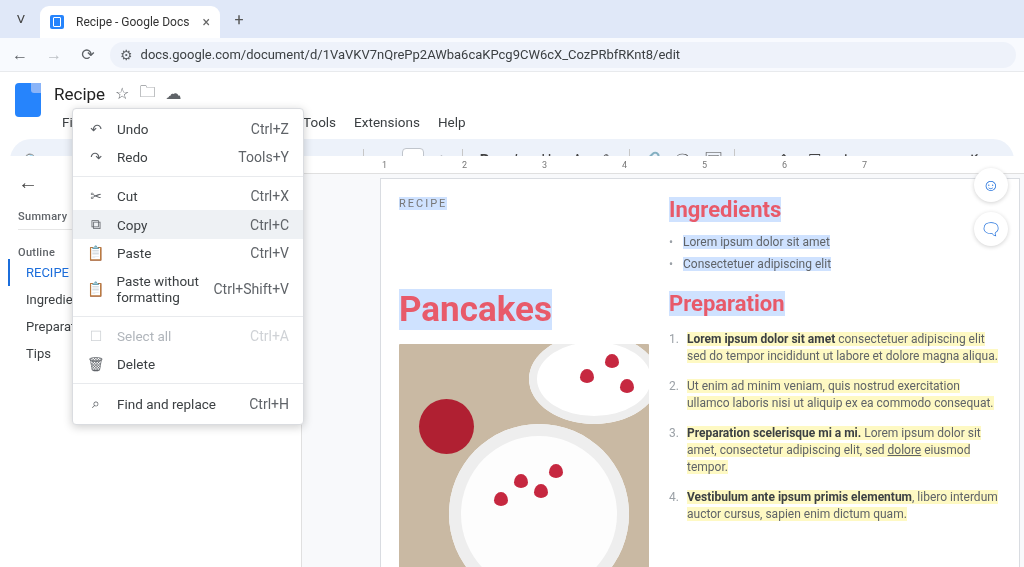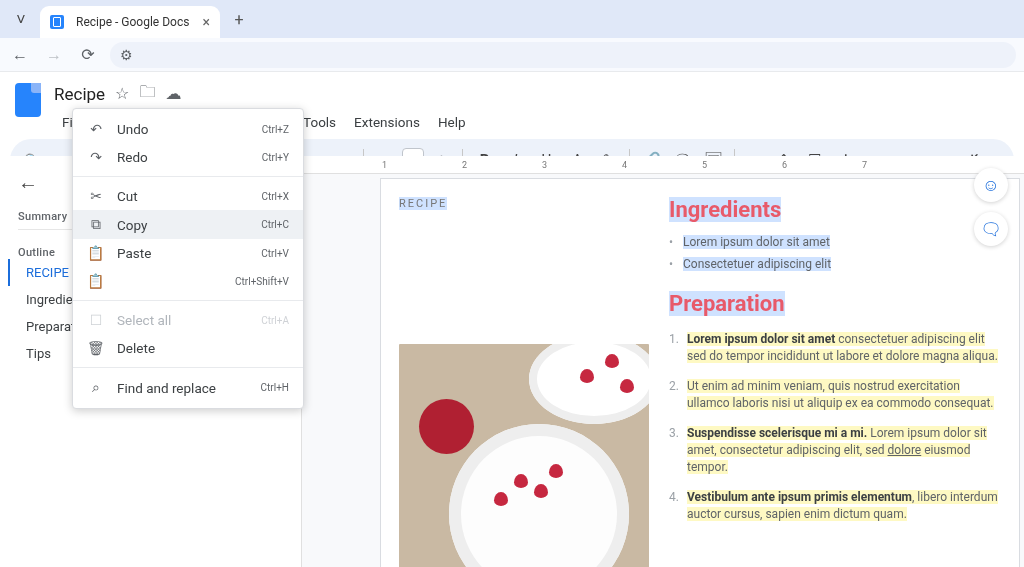--- a/index.html
+++ b/index.html
@@ -33,21 +33,21 @@
   .tb-sep { width:1px; height:22px; background:#c7c7c7; margin:0 4px; }
   .tb-search { display:flex; align-items:center; gap:6px; padding:0 6px; font-size:13px; color:#444; }
   .zoombox, .fontbox { height:24px; border:1px solid #c0c5cc; border-radius:4px; background:#fff; font-size:12px; padding:0 6px; display:flex; align-items:center; }
   
   .dropdown { position:absolute; left:72px; top:108px; width:232px; background:#fff; border:1px solid #dadce0; border-radius:4px; box-shadow:0 2px 10px rgba(0,0,0,.2); padding:6px 0; z-index:500; font-size:13.5px; }
   .dd-item { display:flex; align-items:center; gap:12px; padding:6px 14px; color:#3c4043; cursor:pointer; }
   .dd-item:hover, .dd-item.hover { background:#eef1f4; }
   .dd-item.disabled { color:#b0b5bb; }
   .dd-item .ic { width:18px; text-align:center; color:#5f6368; font-size:14px; }
   .dd-item.disabled .ic { color:#cfd2d6; }
-  .dd-item .sc { margin-left:auto; color:#5f6368; font-size:10px; }
+  .dd-item .sc { margin-left:auto; color:#5f6368; font-size:14px; }
   .dd-item.disabled .sc { color:#cfd2d6; }
   .dd-sep { height:1px; background:#e8eaed; margin:5px 0; }
   
   .mainwrap { position:absolute; left:0; right:0; top:156px; bottom:0; display:flex; }
   .sidebar { width:280px; background:#fff; padding:14px 18px; border-right:0; }
   .sidebar .back { font-size:20px; color:#444; }
   .sb-head { font-size:11px; color:#5f6368; font-weight:500; margin-top:16px; letter-spacing:0.3px; }
   .sb-line { height:1px; background:#e6e6e6; margin:6px 0 10px 0; }
   .sb-item { font-size:13px; padding:6px 0 6px 8px; color:#3c4043; cursor:pointer; }
   .sb-item.active { color:#1b6ddb; border-left:2px solid #1b6ddb; margin-left:-10px; padding-left:16px; }
@@ -95,20 +95,21 @@
   </div>
   <div class="newtab">+</div>
 </div>
 
 <div class="addrbar">
   <div class="navbtn">←</div>
   <div class="navbtn disabled">→</div>
   <div class="navbtn">⟳</div>
   <div class="urlbox">
     <span class="sec">⚙</span>
+    <span>docs.google.com/document/d/1VaVKV7nQrePp2AWba6caKPcg9CW6cX_CozPRbfRKnt8/edit</span>
   </div>
 </div>
 
 <div class="docs-hdr">
   <div class="docs-logo">
       <div class="sheet"></div>
     </div>
   <div>
     <div class="title-row">
       <span>Recipe</span>
@@ -169,40 +170,41 @@
 
 <div class="dropdown" id="edit-dropdown">
     <div class="dd-item">
       <span class="ic">↶</span>
       <span>Undo</span>
       <span class="sc">Ctrl+Z</span>
     </div>
     <div class="dd-item">
       <span class="ic">↷</span>
       <span>Redo</span>
-      <span class="sc">Ctrl+Y</span>
+      <span class="sc">Tools+Y</span>
     </div>
     <div class="dd-sep"></div>
     <div class="dd-item">
       <span class="ic">✂</span>
       <span>Cut</span>
       <span class="sc">Ctrl+X</span>
     </div>
     <div class="dd-item hover">
       <span class="ic">⧉</span>
       <span>Copy</span>
       <span class="sc">Ctrl+C</span>
     </div>
     <div class="dd-item">
       <span class="ic">📋</span>
       <span>Paste</span>
       <span class="sc">Ctrl+V</span>
     </div>
     <div class="dd-item">
       <span class="ic">📋</span>
+      <span>Paste without formatting</span>
       <span class="sc">Ctrl+Shift+V</span>
     </div>
     <div class="dd-sep"></div>
     <div class="dd-item disabled">
       <span class="ic">☐</span>
       <span>Select all</span>
       <span class="sc">Ctrl+A</span>
     </div>
     <div class="dd-item">
       <span class="ic">🗑</span>
@@ -239,21 +241,21 @@
         <span style="left: 240px;">3</span>
         <span style="left: 320px;">4</span>
         <span style="left: 400px;">5</span>
         <span style="left: 480px;">6</span>
         <span style="left: 560px;">7</span>
       </div>
 
     <div class="page">
       <div class="page-left">
         <div class="overline"><span class="hi">RECIPE</span></div>
-        <div class="recipe-title" id="recipe-title"><br><br><br></div>
+        <div class="recipe-title" id="recipe-title"><br><br><span>Pancakes</span><br></div>
         <div class="photo">
           <div class="bowl"></div>
           <div class="glass"></div>
           <div class="plate"></div>
           <div class="berry" style="left:115px; top:130px;"></div>
           <div class="berry" style="left:135px; top:140px;"></div>
           <div class="berry" style="left:150px; top:120px;"></div>
           <div class="berry" style="left:95px; top:148px;"></div>
           <div class="berry" style="right:30px; top:10px;"></div>
           <div class="berry" style="right:55px; top:25px;"></div>
@@ -265,21 +267,21 @@
         <div class="sec-title"><span>Ingredients</span></div>
         <ul class="ing-list" id="ing-list">
             <li><span>Lorem ipsum dolor sit amet</span></li>
             <li><span>Consectetuer adipiscing elit</span></li>
           </ul>
 
         <div class="sec-title" style="margin-top:16px;"><span>Preparation</span></div>
         <ol class="prep-list" id="prep-list">
             <li><span class="hi"><b>Lorem ipsum dolor sit amet</b> consectetuer adipiscing elit sed do tempor incididunt ut labore et dolore magna aliqua.</span></li>
             <li><span class="hi">Ut enim ad minim veniam, quis nostrud exercitation ullamco laboris nisi ut aliquip ex ea commodo consequat.</span></li>
-            <li><span class="hi"><b>Suspendisse scelerisque mi a mi.</b> Lorem ipsum dolor sit amet, consectetur adipiscing elit, sed <a href="#">dolore</a> eiusmod tempor.</span></li>
+            <li><span class="hi"><b>Preparation scelerisque mi a mi.</b> Lorem ipsum dolor sit amet, consectetur adipiscing elit, sed <a href="#">dolore</a> eiusmod tempor.</span></li>
             <li><span class="hi"><b>Vestibulum ante ipsum primis elementum</b>, libero interdum auctor cursus, sapien enim dictum quam.</span></li>
           </ol>
       </div>
     </div>
   </div>
 </div>
 
 <div class="float-ctrl">
   <div class="fbtn">☺</div>
   <div class="fbtn">🗨</div>

